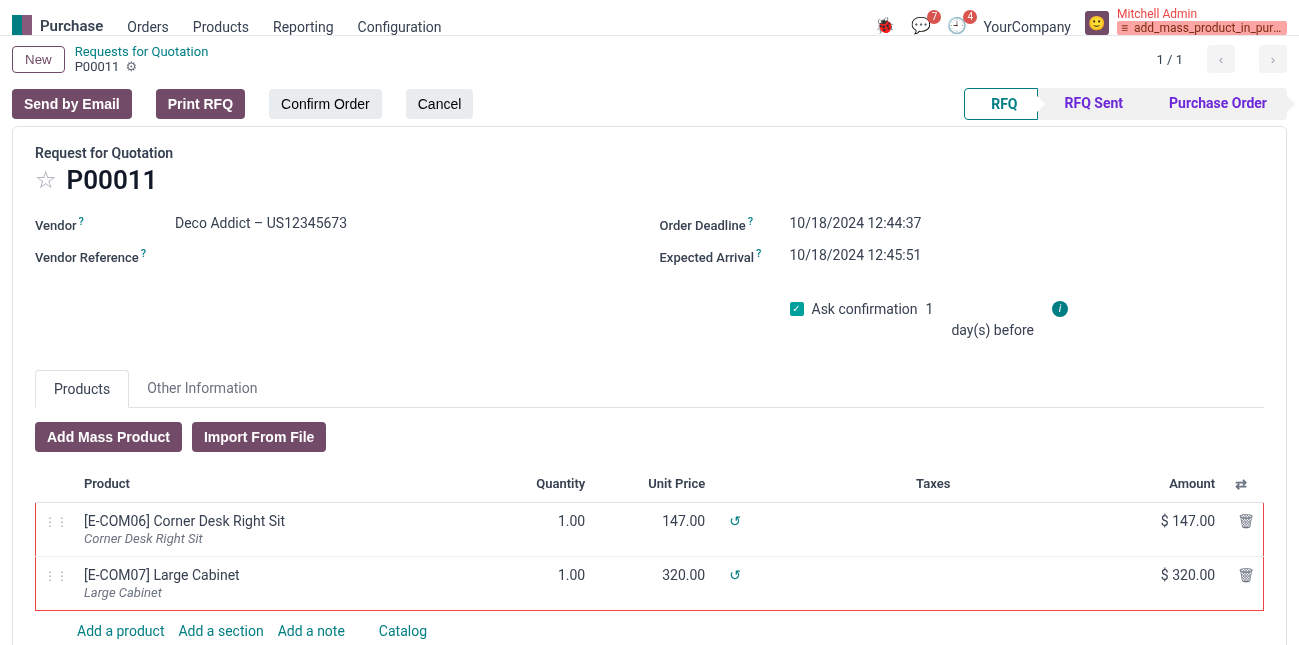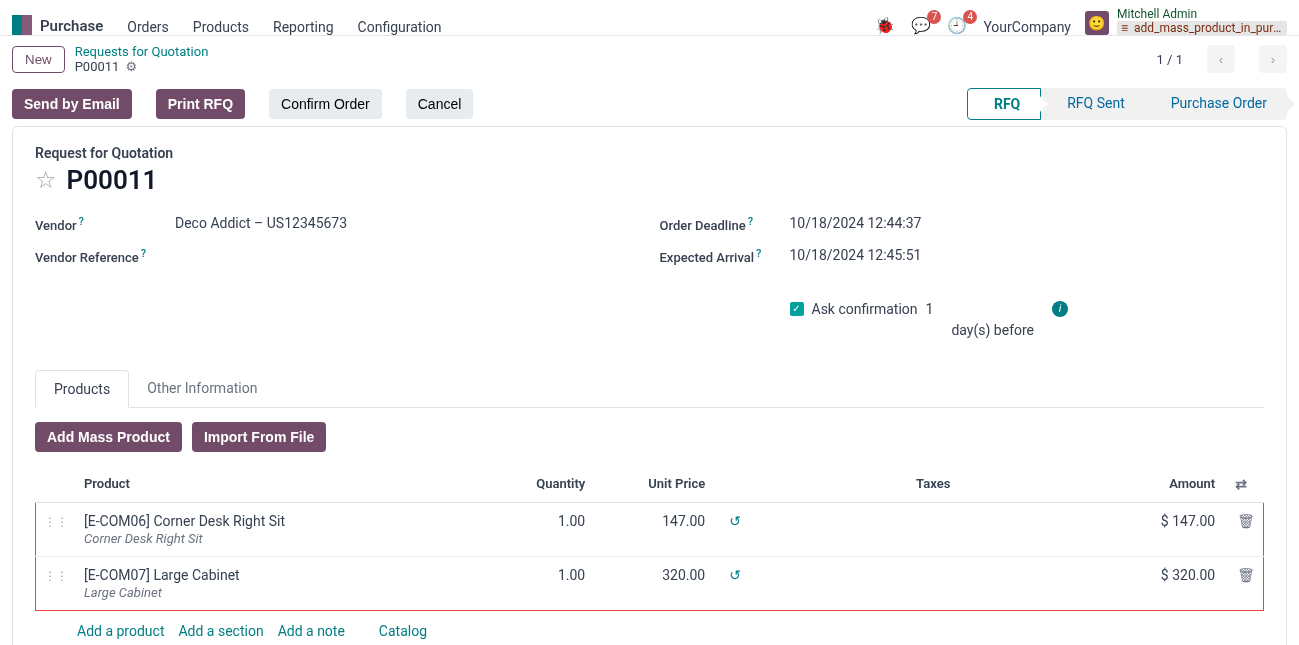--- a/index.html
+++ b/index.html
@@ -9,43 +9,43 @@
     .topnav { display: flex; align-items: flex-end; height: 36px; padding: 0 12px; border-bottom: 1px solid #e5e7eb; }
     .logo-sq { width: 20px; height: 20px; background: linear-gradient(to right, #017e84 50%, #875a7b 50%); margin-right: 8px; }
     .app-title { font-weight: 600; font-size: 15px; margin-right: 24px; }
     .nav-link { margin-right: 24px; font-size: 14px; color: #374151; cursor: pointer; }
     .topnav-spacer { flex: 1; }
     .top-icon { position: relative; margin-right: 16px; cursor: pointer; font-size: 16px; }
     .badge { position: absolute; top: -6px; right: -10px; background: #d9534f; color: #fff; border-radius: 10px; font-size: 10px; padding: 0 4px; line-height: 14px; min-width: 14px; text-align: center; }
     .company-name { margin-right: 14px; color: #374151; }
     .avatar { width: 24px; height: 24px; border-radius: 3px; background: #714b67; margin-right: 8px; display:inline-flex; align-items:center; justify-content:center; color:#fff; font-size:14px; }
     .user-block { display: flex; flex-direction: column; font-size: 12px; }
-    .user-name { color: #14532d; }
-    .db-tag { background: #e5e5e5; color: #7c2d12; padding: 0 4px; border-radius: 2px; max-width: 170px; white-space: nowrap; overflow: hidden; text-overflow: ellipsis; }
+    .user-name { color: #ef4444; }
+    .db-tag { background: #fca5a5; color: #7c2d12; padding: 0 4px; border-radius: 2px; max-width: 170px; white-space: nowrap; overflow: hidden; text-overflow: ellipsis; }
     .db-icon { display: inline-block; width: 10px; }
 
     
     .ctrlrow { display: flex; align-items: center; padding: 8px 12px; }
     .btn-new { border: 1px solid #714b67; color: #714b67; background: #fff; border-radius: 4px; padding: 5px 12px; font-weight: 500; margin-right: 10px; cursor: pointer; }
     .breadcrumb { display: flex; flex-direction: column; font-size: 13px; }
     .bc-link { color: #017e84; cursor: pointer; }
     .bc-cur { display: flex; align-items: center; gap: 6px; }
     .ctrlrow-spacer { flex: 1; }
     .pager { display: flex; align-items: center; gap: 24px; }
     .pager-count { font-size: 13px; color: #374151; }
     .pager-btn { width: 28px; height: 28px; border: none; background: #f4f4f4; border-radius: 4px; cursor: pointer; display: inline-flex; align-items: center; justify-content: center; color: #9ca3af; }
 
     
     .actionbar { display: flex; align-items: center; padding: 6px 12px; gap: 24px; }
     .btn { border: none; border-radius: 4px; padding: 7px 12px; font-size: 14px; cursor: pointer; }
     .btn-primary { background: #714b67; color: #fff; font-weight: 600; }
     .btn-secondary { background: #e9ecef; color: #000000; }
     .actionbar-spacer { flex: 1; }
     .status-pipe { display: flex; }
-    .status-step { position: relative; padding: 7px 20px 7px 26px; background: #f1f1f1; color: #0369a1; font-weight: 400; font-size: 14px; }
+    .status-step { position: relative; padding: 7px 20px 7px 26px; background: #f1f1f1; color: #6d28d9; font-weight: 700; font-size: 14px; }
     .status-step:first-child { border-radius: 4px 0 0 4px; }
     .status-step:last-child { border-radius: 0 4px 4px 0; }
     .status-step::after { content:""; position:absolute; right:-8px; top:0; bottom:0; width:16px; background: inherit; clip-path: polygon(0 0, 100% 50%, 0 100%); z-index:1; }
     .status-step.active { background:#fff; color:#017e84; border:1px solid #017e84; font-weight:700; }
     .status-step.active::after{ background:#fff; }
 
     
     .card { border: 1px solid #dee2e6; border-radius: 6px; margin: 0 12px 12px; padding: 18px 22px; }
     .form-label-top { font-weight: 600; margin-bottom: 4px; }
     .title-row { display: flex; align-items: center; gap: 10px; margin-bottom: 20px; }

